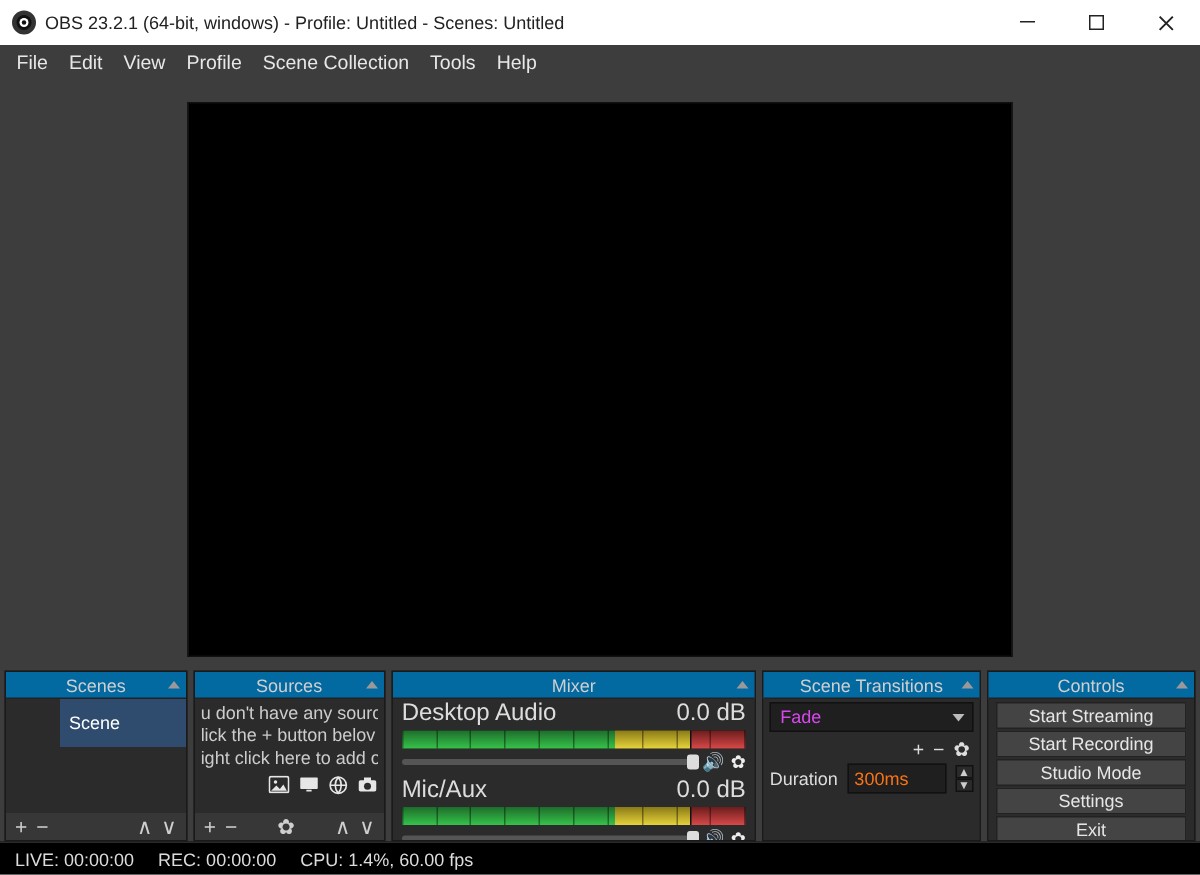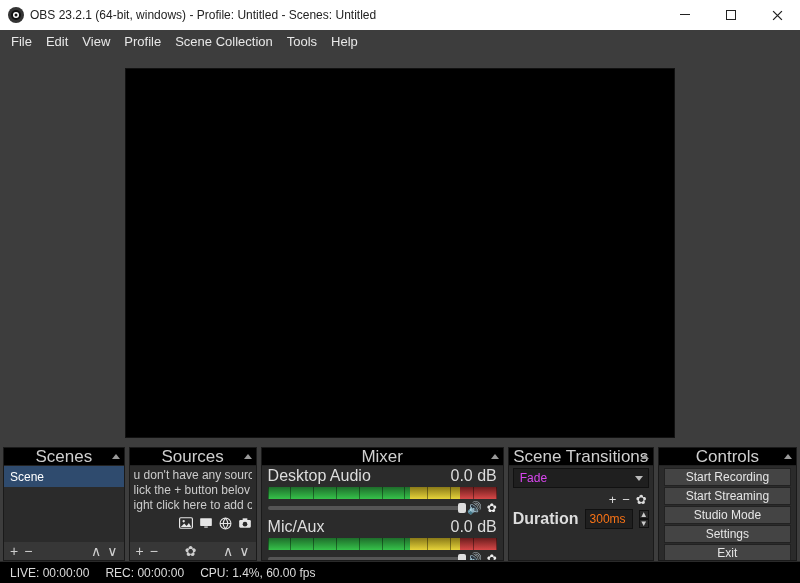--- a/index.html
+++ b/index.html
@@ -9,28 +9,28 @@
   .titlebar .logo svg { display:block; }
   .titlebar .title { color: #222; font-size: 12px; flex: 1; }
   .winbtn { width: 46px; height: 30px; display: flex; align-items: center; justify-content: center; color: #222; }
   .chrome { background: #3d3d3d; height: 553px; display: flex; flex-direction: column; }
   .menubar { height: 24px; background: #3d3d3d; display: flex; align-items: center; padding: 0 4px; gap: 0; }
   .menubar .mitem { color: #e8e8e8; padding: 0 7px; font-size: 13px; line-height: 24px; }
   .preview-wrap { flex: 1; background: #3d3d3d; display: flex; align-items: center; justify-content: center; padding: 8px 4px 4px 4px; }
   .preview-canvas { width: 550px; height: 370px; background: #000; border: 1px solid #111; }
   .docks { height: 114px; display: flex; gap: 4px; padding: 0 3px 0 3px; }
   .dock { background: #262626; display: flex; flex-direction: column; border: 1px solid #1a1a1a; }
-  .dock-header { height: 18px; background: #000000; color: #cfcfcf; font-size: 17px; display: flex; align-items: center; justify-content: center; position: relative; border-bottom: 1px solid #222; }
+  .dock-header { height: 18px; background: #0369a1; color: #cfcfcf; font-size: 12px; display: flex; align-items: center; justify-content: center; position: relative; border-bottom: 1px solid #222; }
   .dock-header::after { content: ""; position: absolute; right: 4px; top: 6px; width: 0; height: 0; border-left: 4px solid transparent; border-right: 4px solid transparent; border-bottom: 5px solid #999; }
   .dock-body { flex: 1; background: #2b2b2b; overflow: hidden; position: relative; }
   .dock-footer { height: 18px; background: #373737; display: flex; align-items: center; gap: 6px; padding: 0 6px; color: #cfcfcf; }
   .dock-footer span { font-size: 14px; line-height: 1; }
   
   .scenes { width: 124px; }
-  .scenes .row { background: #2f4b6e; color: #fff; height: 21px; display: flex; align-items: center; padding-left: 6px; font-size: 12px; }
+  .scenes .row { background: #2f4b6e; color: #fff; height: 32px; display: flex; align-items: center; padding-left: 6px; font-size: 12px; margin-left: 36px; }
   
   .sources { width: 128px; }
   .sources .hint { color: #ccc; font-size: 12px; padding: 2px 4px; line-height: 15px; white-space: nowrap; overflow: hidden; }
   .sources .hint-line { height: 15px; overflow: hidden; }
   .src-icons { display: flex; gap: 6px; justify-content: flex-end; padding: 2px 4px 0 4px; }
   .src-icons svg { fill: #e6e6e6; }
   
   .mixer { width: 248px; }
   .mixer .channel { padding: 1px 6px 2px 6px; }
   .mixer .ch-head { display: flex; justify-content: space-between; font-size: 16px; color: #ddd; }
@@ -44,21 +44,21 @@
   .mixer .slider { flex: 1; height: 4px; background: #555; position: relative; border-radius: 2px; }
   .mixer .slider .thumb { position: absolute; right: -2px; top: -3px; width: 8px; height: 10px; background: #ddd; border-radius: 2px; }
   .mixer .ico { color: #eee; font-size: 12px; }
   
   .trans { width: 146px; }
   .trans .row1 { display:flex; align-items:center; height: 20px; margin: 2px 4px 0 4px; }
   .trans .select { flex:1; height: 20px; background:#1f1f1f; border:1px solid #111; color:#d946ef; font-size:12px; display:flex; align-items:center; padding:0 6px; position:relative; }
   .trans .select::after { content:""; position:absolute; right:5px; top:7px; width:0;height:0;border-left:4px solid transparent;border-right:4px solid transparent;border-top:5px solid #bbb; }
   .trans .btn-icons { display:flex; gap:6px; justify-content:flex-end; color:#ddd; font-size:13px; padding:4px 6px 0 0; }
   .trans .row2 { display:flex; align-items:center; height:20px; margin:2px 4px 0 4px; gap:6px; }
-  .trans .durlbl { font-size:16px; color:#ddd;font-weight:bold; }
+  .trans .durlbl { font-size:12px; color:#ddd; }
   .trans .durval { width:66px; height:20px; background:#1f1f1f; border:1px solid #111; color:#f97316; font-size:12px; display:flex; align-items:center; padding:0 4px; }
   .trans .spin { width:12px; display:flex; flex-direction:column; }
   .trans .spin span { height:9px; font-size:8px; color:#ccc; display:flex; align-items:center; justify-content:center; background:#2a2a2a; border:1px solid #111; }
   
   .controls { width: 142px; }
   .controls .btn { height: 18px; margin: 1px 5px; background:#444; border:1px solid #222; display:flex; align-items:center; justify-content:center; color:#e6e6e6; font-size:12px; }
   
   .statusbar { height: 22px; background:#000000; display:flex; align-items:center; justify-content:flex-start; gap:16px; padding:0 10px; font-size:12px; color:#dcdcdc; border-top:1px solid #2a2a2a; }
   .iconbtn { display:inline-flex; }
 </style>
@@ -253,22 +253,22 @@
               <span>▲</span>
               <span>▼</span>
             </span>
         </div>
       </div>
     </div>
 
     <div class="dock controls">
       <div class="dock-header">Controls</div>
       <div class="dock-body" style="padding-top:1px;">
+        <div class="btn">Start Streaming</div>
         <div class="btn">Start Recording</div>
-        <div class="btn">Start Streaming</div>
         <div class="btn">Studio Mode</div>
         <div class="btn">Settings</div>
         <div class="btn">Exit</div>
       </div>
     </div>
 
   </div>
 
   <div class="statusbar">
     <span>LIVE: 00:00:00</span>

